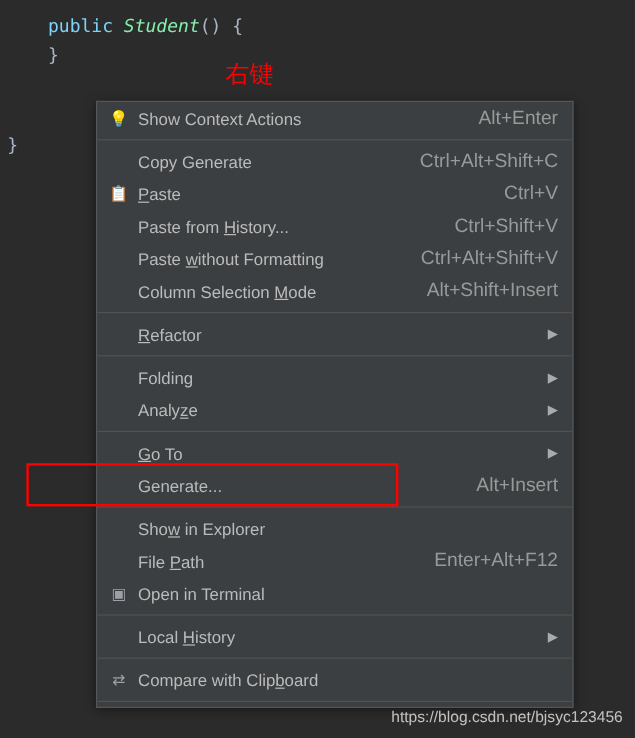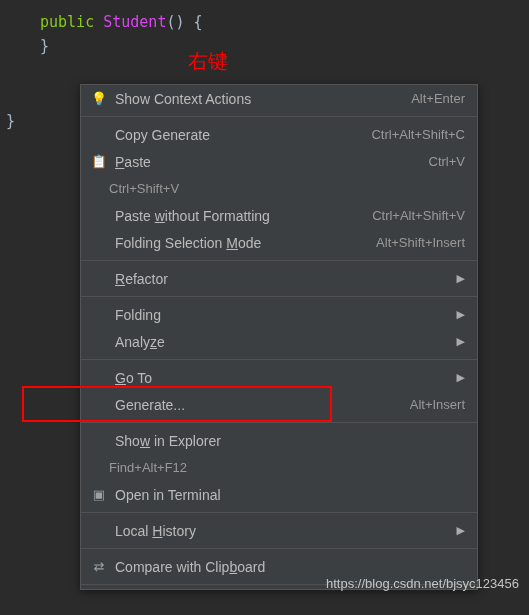--- a/index.html
+++ b/index.html
@@ -12,22 +12,22 @@
       color: #a9b7c6;
       position: relative;
       overflow: hidden;
     }
     .code-area {
       padding: 10px 40px;
       font-family: "Consolas", monospace;
       font-size: 15px;
       line-height: 1.6;
     }
-    .kw-public { color: #84cc16; }
-    .kw-type { color: #d946ef; }
+    .kw-public { color: #7dd3fc; }
+    .kw-type { color: #86efac; font-style: italic; }
     .kw-brace { color: #a9b7c6; }
     .closing-brace {
       color: #a9b7c6;
       position: absolute;
       left: 6px;
       top: 112px;
       font-family: "Consolas", monospace;
       font-size: 15px;
     }
     .annotation-top {
@@ -72,32 +72,32 @@
       color: #bbbbbb;
     }
     .menu-icon {
       width: 20px;
       display: inline-flex;
       justify-content: center;
       color: #9aa0a6;
       font-size: 13px;
     }
     .menu-label { flex: 1; padding-left: 6px; }
-    .menu-shortcut { color: #999; font-size: 13px; }
+    .menu-shortcut { color: #999; font-size: 16px; }
     .submenu-arrow { color: #aaa; font-size: 11px; margin-left: 6px; }
     .menu-sep {
       height: 1px;
       background: #515151;
       margin: 4px 0;
     }
     u { text-decoration: underline; }
     .watermark {
       position: absolute;
       right: 10px;
-      bottom: 24px;
+      bottom: 10px;
       color: #ddd;
       font-size: 13px;
       opacity: 0.85;
     }
   </style>
 </head>
 <body>
 
 <div class="code-area">
   <div>
@@ -125,30 +125,31 @@
     <span class="menu-label">Copy Generate</span>
     <span class="menu-shortcut">Ctrl+Alt+Shift+C</span>
   </div>
   <div class="menu-item">
     <span class="menu-icon">📋</span>
     <span class="menu-label"><span></span><u>P</u><span>aste</span></span>
     <span class="menu-shortcut">Ctrl+V</span>
   </div>
   <div class="menu-item">
     <span class="menu-icon"></span>
+    <span class="menu-label"><span>Paste from </span><u>H</u><span>istory...</span></span>
     <span class="menu-shortcut">Ctrl+Shift+V</span>
   </div>
   <div class="menu-item">
     <span class="menu-icon"></span>
     <span class="menu-label"><span>Paste </span><u>w</u><span>ithout Formatting</span></span>
     <span class="menu-shortcut">Ctrl+Alt+Shift+V</span>
   </div>
   <div class="menu-item">
     <span class="menu-icon"></span>
-    <span class="menu-label"><span>Folding Selection </span><u>M</u><span>ode</span></span>
+    <span class="menu-label"><span>Column Selection </span><u>M</u><span>ode</span></span>
     <span class="menu-shortcut">Alt+Shift+Insert</span>
   </div>
   <div class="menu-sep"></div>
   <div class="menu-item">
     <span class="menu-icon"></span>
     <span class="menu-label"><span></span><u>R</u><span>efactor</span></span>
     <span class="submenu-arrow">▶</span>
   </div>
   <div class="menu-sep"></div>
   <div class="menu-item">
@@ -172,21 +173,22 @@
     <span class="menu-label">Generate...</span>
     <span class="menu-shortcut">Alt+Insert</span>
   </div>
   <div class="menu-sep"></div>
   <div class="menu-item">
     <span class="menu-icon"></span>
     <span class="menu-label"><span>Sho</span><u>w</u><span> in Explorer</span></span>
   </div>
   <div class="menu-item">
     <span class="menu-icon"></span>
-    <span class="menu-shortcut">Find+Alt+F12</span>
+    <span class="menu-label"><span>File </span><u>P</u><span>ath</span></span>
+    <span class="menu-shortcut">Enter+Alt+F12</span>
   </div>
   <div class="menu-item">
     <span class="menu-icon">▣</span>
     <span class="menu-label">Open in Terminal</span>
   </div>
   <div class="menu-sep"></div>
   <div class="menu-item">
     <span class="menu-icon"></span>
     <span class="menu-label"><span>Local </span><u>H</u><span>istory</span></span>
     <span class="submenu-arrow">▶</span>

